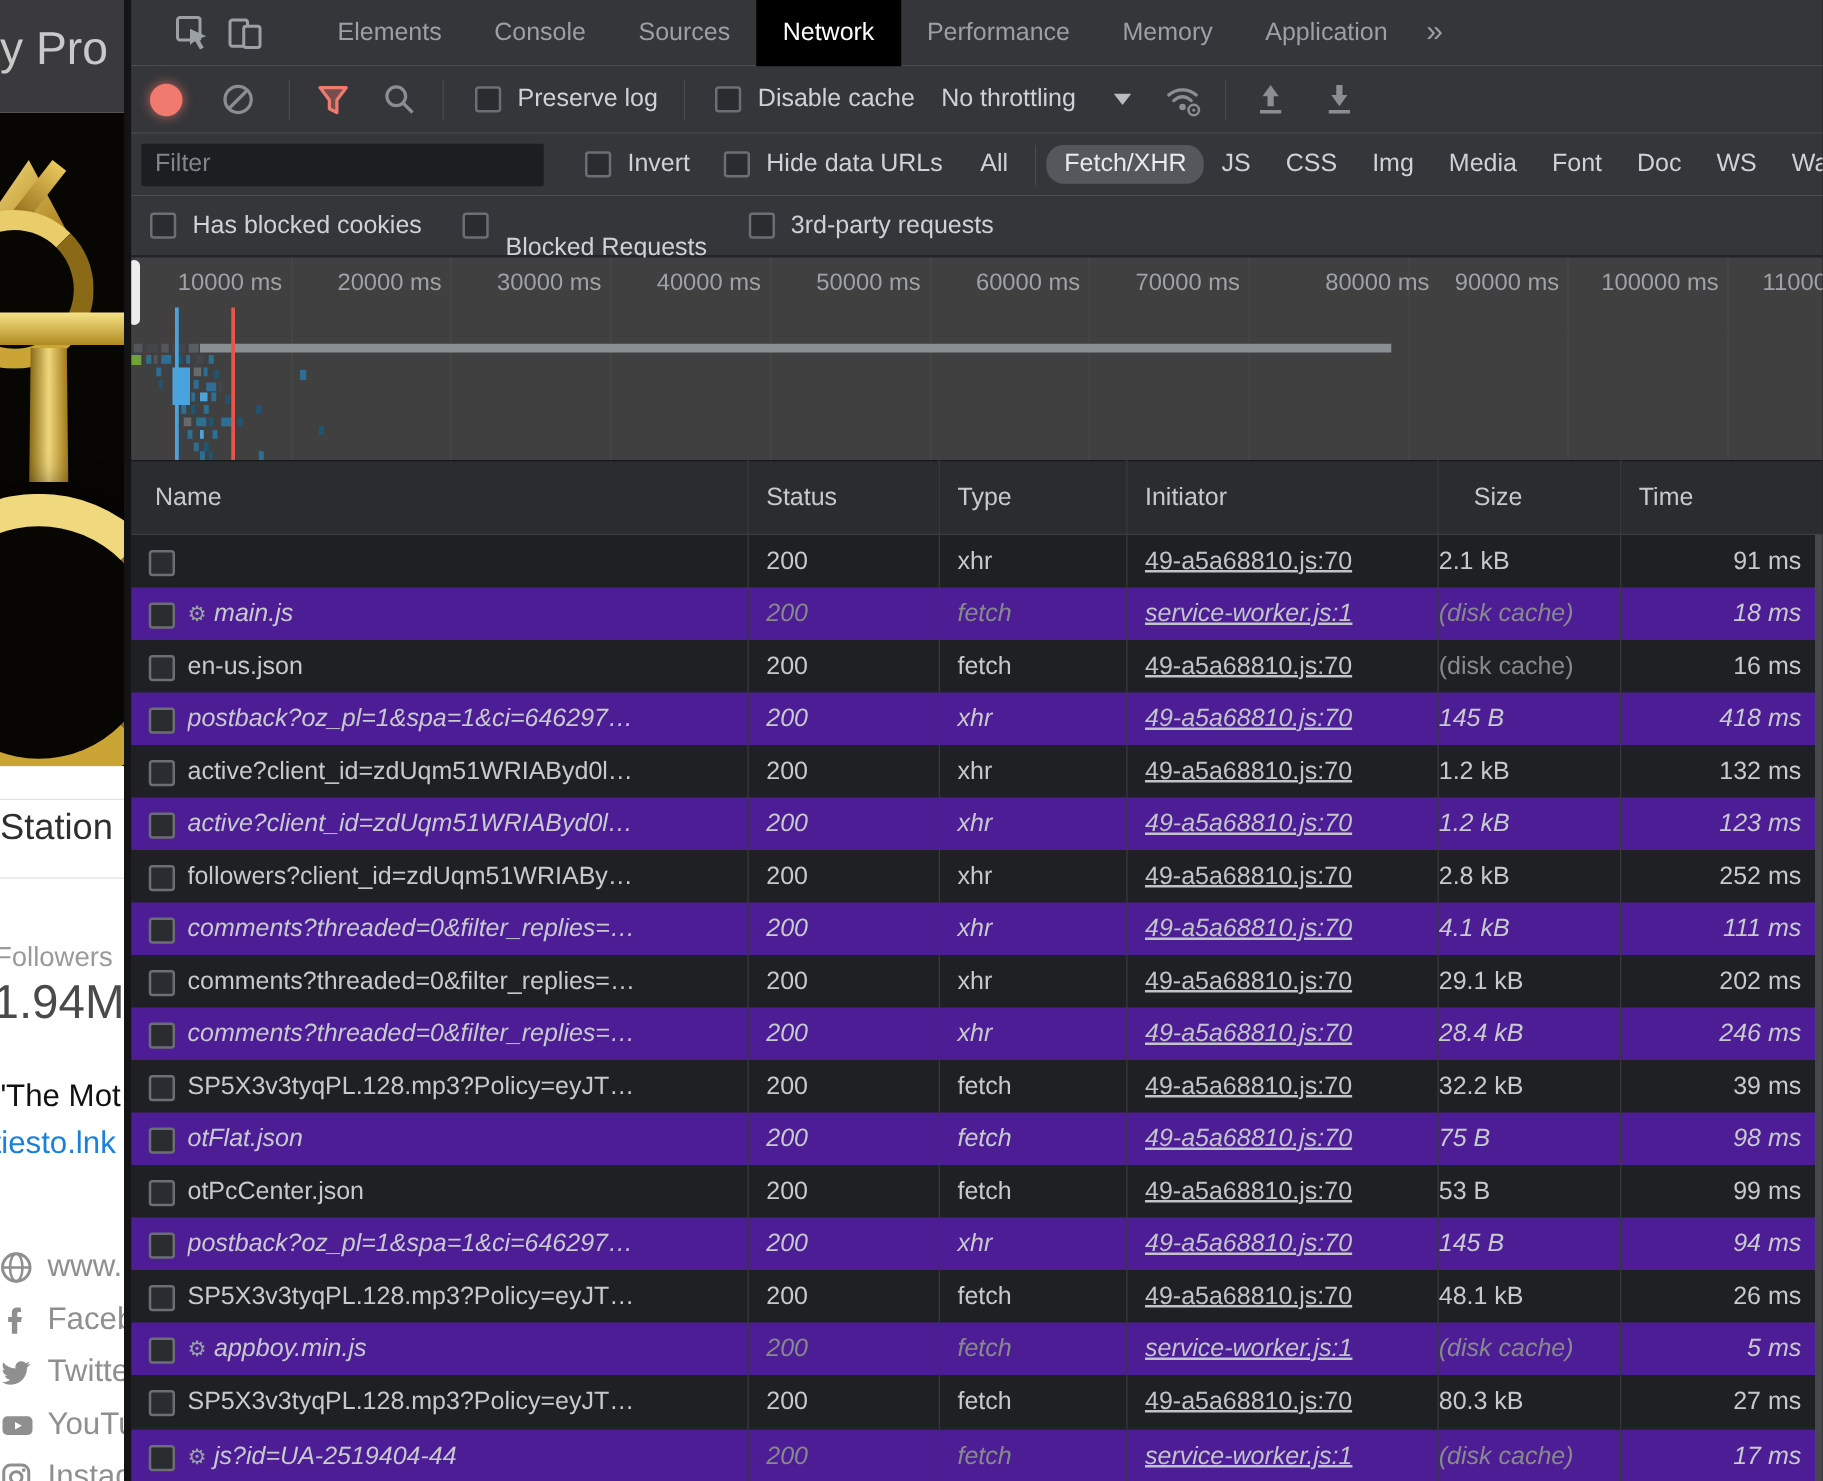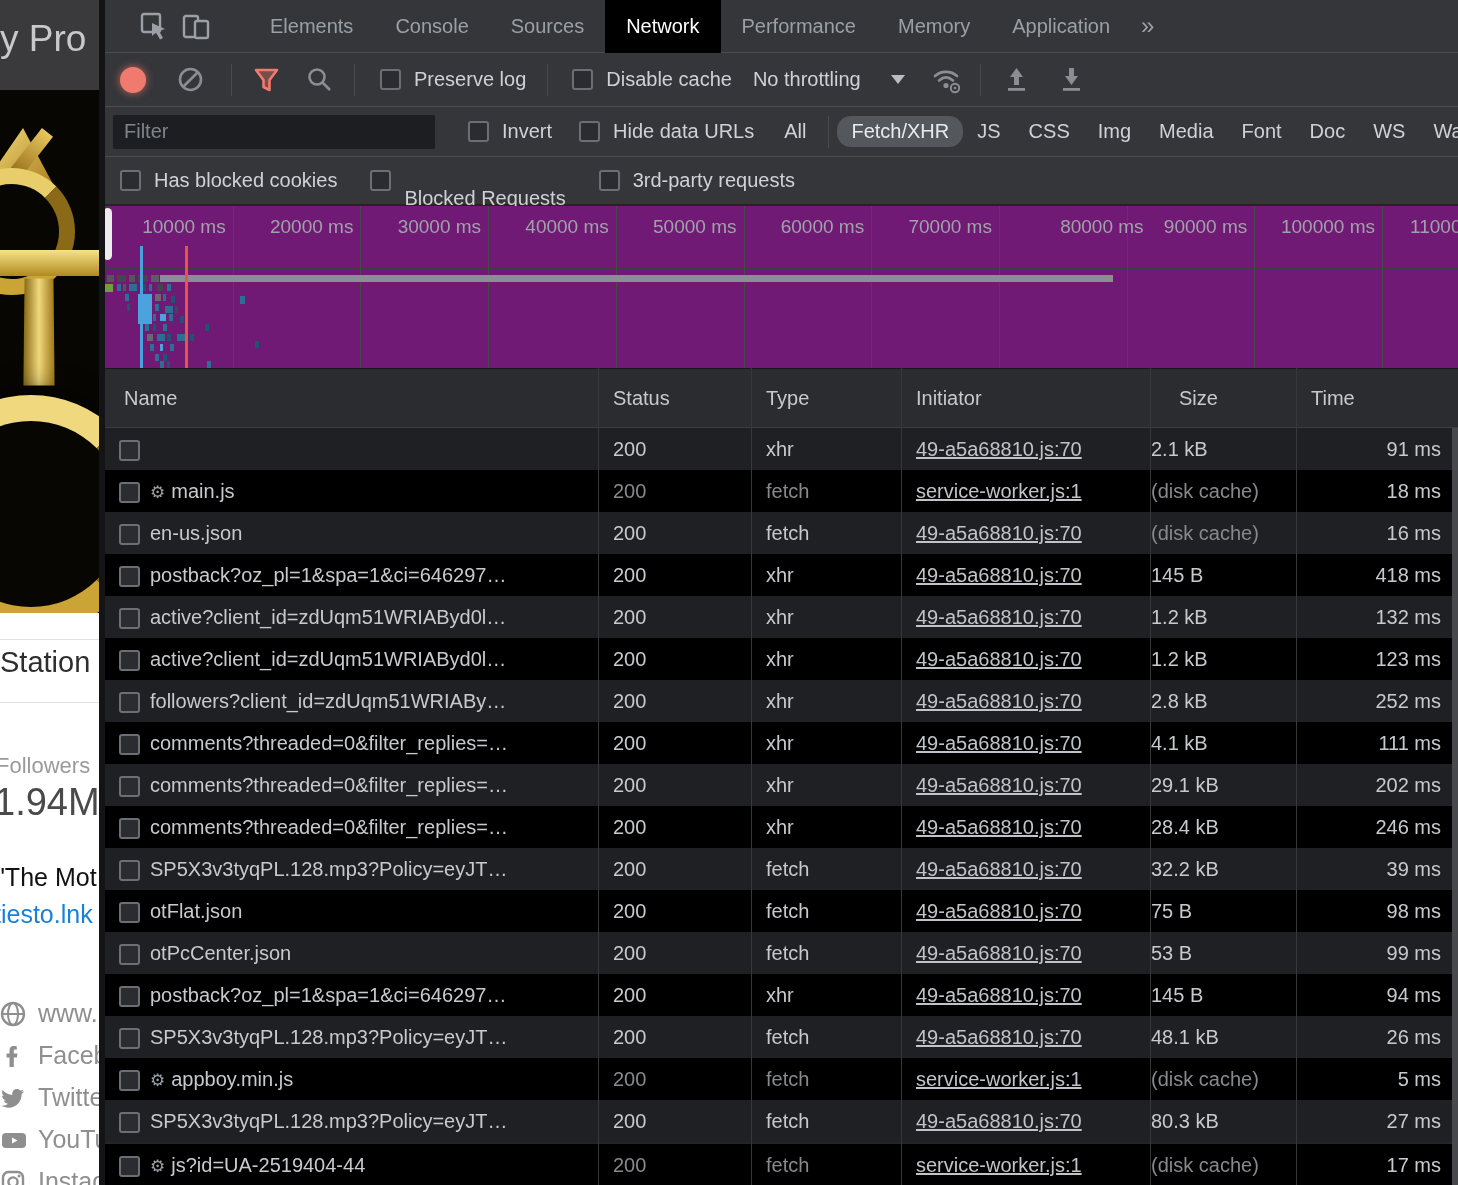--- a/index.html
+++ b/index.html
@@ -44,35 +44,35 @@
   .sep{width:1px;height:32px;background:#4a4b4e;flex:none;}
   .cb{width:17px;height:17px;border:2px solid #6b6e73;border-radius:3px;background:#2b2c2f;flex:none;}
   .lbl{color:#ced2d6;white-space:nowrap;}
   .filter-input{width:300px;height:34px;background:#1d1e21;border:none;border-radius:2px;color:#c7cacd;font-size:20px;padding:0 11px;outline:none;font-family:inherit;}
   .filter-input::placeholder{color:#7f858b;}
   .pill{padding:4px 14px;border-radius:14px;color:#ced2d6;white-space:nowrap;}
   .pill.sel{background:#54575c;color:#e8eaed;}
   .caret{width:0;height:0;border-left:7px solid transparent;border-right:7px solid transparent;border-top:9px solid #b9bcc0;flex:none;}
 
   
-  .overview{position:absolute;left:0;top:206px;width:1353px;height:162px;background:#701a75;overflow:hidden;}
+  .overview{position:absolute;left:0;top:206px;width:1353px;height:162px;background:#404040;overflow:hidden;}
   .ov-grid{position:absolute;top:0;width:1px;height:162px;background:#47484b;}
   .ov-tick{position:absolute;top:10px;font-size:19px;color:#9fa3a8;white-space:nowrap;}
   .ov-rule{position:absolute;left:0;top:62px;width:1353px;height:1px;background:#3c3d40;}
   .ov-handle{position:absolute;left:-2px;top:2px;width:9px;height:52px;background:#ececec;border-radius:5px;}
   .ov-bar{position:absolute;}
   .ov-line{position:absolute;top:40px;width:3px;height:122px;}
 
   
   .grid-sep{position:absolute;top:368px;width:1px;height:817px;background:#37383c;z-index:5;}
   .thead{position:absolute;left:0;top:368px;width:1353px;height:60px;background:#2b2c2f;border-top:1px solid #17181a;border-bottom:1px solid #3c3d40;box-sizing:border-box;padding-left:24px;}
   .th{position:absolute;top:0;height:60px;line-height:58px;color:#c7cacd;padding-left:14px;box-sizing:border-box;}
   .rows{position:absolute;left:0;top:428px;width:1353px;height:757px;overflow:hidden;}
   .row{position:absolute;left:0;width:1353px;height:42px;line-height:42px;}
-  .row.odd{background:#000000;}
+  .row.odd{background:#4c1d95;font-style:italic;}
   .row.even{background:#1f2023;}
   .row .rcb{position:absolute;left:14px;top:12px;}
   .cell{position:absolute;top:0;height:42px;white-space:nowrap;overflow:hidden;box-sizing:border-box;}
   .c-name{left:45px;width:448px;}
   .c-name .gear{color:#9aa0a6;font-size:17px;margin-right:6px;}
   .c-status{left:494px;width:150px;padding-left:14px;}
   .c-type{left:647px;width:148px;padding-left:14px;}
   .c-init{left:797px;width:247px;padding-left:14px;}
   .c-init span{text-decoration:underline;color:#c0c4c8;}
   .c-size{left:1046px;width:134px;text-align:left;}

